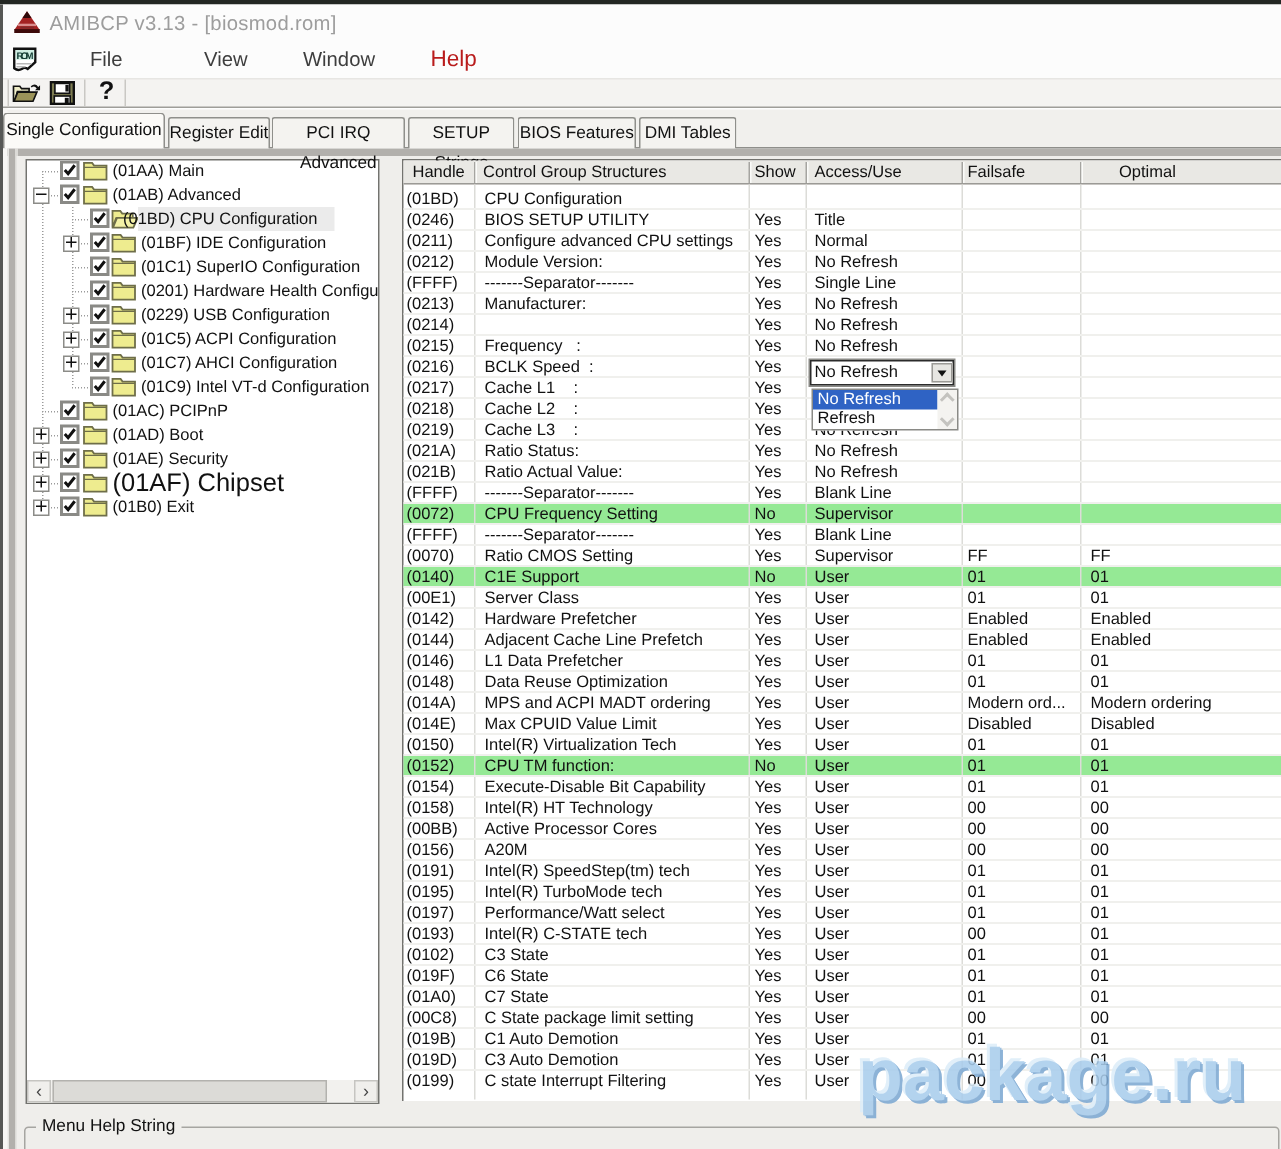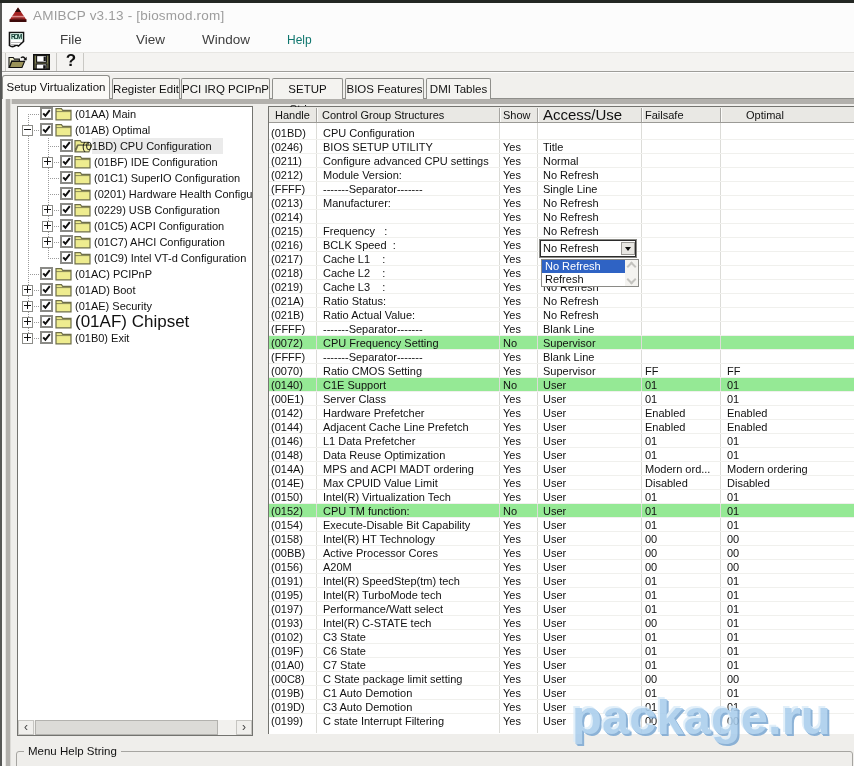--- a/index.html
+++ b/index.html
@@ -18,43 +18,43 @@
 <div class="ab" style="left:33px;top:3px;height:26px;line-height:26px;font-size:13.5px;color:#9d9d9d;letter-spacing:.2px">AMIBCP v3.13 - [biosmod.rom]</div>
 <svg class="ab" style="left:8px;top:31px" width="17" height="17" viewBox="0 0 17 17">
 <path d="M1.5,1.5 h14 v9 l-5,4.5 q-2,-1.5 -4,0 q-2.5,1.5 -5,-0.5 z" fill="#ffffff" stroke="#111" stroke-width="1.6"></path>
 <rect x="2.4" y="2.4" width="12.4" height="6.4" fill="#cdeee2"></rect>
 <text x="3" y="8" font-size="6.4" font-weight="bold" fill="#133c33" font-family="Liberation Sans,sans-serif" textLength="11.4">ROM</text>
 <path d="M3,11.5 h10 M3,13.5 h6" stroke="#b9b9b9" stroke-width="1"></path>
 </svg>
 <div class="ab" style="left:56px;top:29px;height:23px;line-height:22px;font-size:13.5px;color:#3e3e3e;padding-left:4px">File</div>
 <div class="ab" style="left:132px;top:29px;height:23px;line-height:22px;font-size:13.5px;color:#3e3e3e;padding-left:4px">View</div>
 <div class="ab" style="left:198px;top:29px;height:23px;line-height:22px;font-size:13.5px;color:#3e3e3e;padding-left:4px">Window</div>
-<div class="ab" style="left:283px;top:29px;height:23px;line-height:22px;font-size:12px;color:#0f766e;padding-left:4px">Help</div>
+<div class="ab" style="left:283px;top:29px;height:23px;line-height:22px;font-size:15px;color:#b91c1c;padding-left:4px">Help</div>
 <div class="ab" style="left:0;top:52px;width:854px;height:20px;background:#f4f3f1;border-top:1px solid #e7e6e3;border-bottom:1px solid #9e9d99"></div>
 <div class="ab" style="left:5px;top:53px;width:1px;height:18px;background:#c9c8c4"></div>
 <div class="ab" style="left:56px;top:53px;width:1px;height:18px;background:#c9c8c4"></div>
 <div class="ab" style="left:83px;top:53px;width:1px;height:18px;background:#c9c8c4"></div>
 <svg class="ab" style="left:8px;top:54px" width="20" height="15" viewBox="0 0 20 15">
 <path d="M12.5,3.5 q3,-2.5 5,0.5 l1.2,-1.2 v3.4 h-3.4 l1.2,-1.2 q-1.6,-2.2 -3.4,-0.7 z" fill="#111"></path>
 <path d="M1,13.5 V3.5 h4.2 l1.2,1.6 h5 v2 H3.6 L1.8,13.5 z" fill="#efedc8" stroke="#111" stroke-width="1.1"></path>
 <path d="M1.4,13.5 L3.8,7.4 h12.8 l-2.6,6.1 z" fill="#9b9359" stroke="#111" stroke-width="1.1"></path>
 </svg>
 <svg class="ab" style="left:33px;top:54px" width="17" height="16" viewBox="0 0 17 16">
 <rect x="0.8" y="0.8" width="15.4" height="14.4" fill="#7e7d52" stroke="#111" stroke-width="1.6"></rect>
 <rect x="3.6" y="1.6" width="9.8" height="6.6" fill="#fff" stroke="#111" stroke-width="1.1"></rect>
 <rect x="10.6" y="2.6" width="2.2" height="4.4" fill="#111"></rect>
 <rect x="3.2" y="10" width="10.6" height="5" fill="#fff" stroke="#111" stroke-width="1.1"></rect>
 <rect x="10.2" y="11.2" width="2.6" height="3.6" fill="#111"></rect>
 </svg>
 <div class="ab" style="left:63px;top:51px;width:16px;height:20px;font-size:17px;font-weight:bold;color:#111;text-align:center">?</div>
 <div class="ab" style="left:0;top:73px;width:854px;height:25px;background:#f1f0ed"></div>
 <div class="ab" style="left:0;top:98px;width:854px;height:1px;background:#8f8f8b"></div>
-<div class="ab" style="left:2px;top:75px;width:108px;height:24px;background:#fbfaf7;border:1px solid #8f8f8b;border-bottom:none;border-radius:3px 3px 0 0;font-size:11.5px;color:#111;text-align:center;line-height:22px;z-index:3">Setup Virtualization</div>
+<div class="ab" style="left:2px;top:75px;width:108px;height:24px;background:#fbfaf7;border:1px solid #8f8f8b;border-bottom:none;border-radius:3px 3px 0 0;font-size:11.5px;color:#111;text-align:center;line-height:22px;z-index:3">Single Configuration</div>
 <div class="ab" style="left:112px;top:78px;width:68px;height:21px;background:#f4f3f0;border:1px solid #8f8f8b;border-bottom:none;border-radius:2px 2px 0 0;font-size:11.5px;color:#111;text-align:center;line-height:20px;z-index:2">Register Edit</div>
-<div class="ab" style="left:181px;top:78px;width:89px;height:21px;background:#f4f3f0;border:1px solid #8f8f8b;border-bottom:none;border-radius:2px 2px 0 0;font-size:11.5px;color:#111;text-align:center;line-height:20px;z-index:2">PCI IRQ PCIPnP</div>
+<div class="ab" style="left:181px;top:78px;width:89px;height:21px;background:#f4f3f0;border:1px solid #8f8f8b;border-bottom:none;border-radius:2px 2px 0 0;font-size:11.5px;color:#111;text-align:center;line-height:20px;z-index:2">PCI IRQ Advanced</div>
 <div class="ab" style="left:272px;top:78px;width:71px;height:21px;background:#f4f3f0;border:1px solid #8f8f8b;border-bottom:none;border-radius:2px 2px 0 0;font-size:11.5px;color:#111;text-align:center;line-height:20px;z-index:2">SETUP Strings</div>
 <div class="ab" style="left:345px;top:78px;width:79px;height:21px;background:#f4f3f0;border:1px solid #8f8f8b;border-bottom:none;border-radius:2px 2px 0 0;font-size:11.5px;color:#111;text-align:center;line-height:20px;z-index:2">BIOS Features</div>
 <div class="ab" style="left:426px;top:78px;width:65px;height:21px;background:#f4f3f0;border:1px solid #8f8f8b;border-bottom:none;border-radius:2px 2px 0 0;font-size:11.5px;color:#111;text-align:center;line-height:20px;z-index:2">DMI Tables</div>
 <div class="ab" style="left:0;top:3px;width:2px;height:763px;background:#565755"></div>
 <div class="ab" style="left:2px;top:72px;width:3px;height:694px;background:#f7f6f4"></div>
 <div class="ab" style="left:5px;top:99px;width:849px;height:5px;background:#b2b0ac"></div>
 <div class="ab" style="left:5px;top:99px;width:1px;height:667px;background:#e4e3e0"></div>
 <div class="ab" style="left:6px;top:99px;width:4px;height:667px;background:#b2b0ac"></div>
 <div class="ab" style="left:10px;top:99px;width:2px;height:667px;background:#dbdad6"></div>
 <div class="ab" style="left:11px;top:104px;width:843px;height:662px;background:#efeeeb"></div>
@@ -76,21 +76,21 @@
 <div class="ab" style="left:4px;top:18px;width:11px;height:11px;background:#fff;border:1px solid #8c8c88"></div>
 <div class="ab" style="left:6px;top:22px;width:7px;height:1px;background:#111"></div>
 <div class="ab" style="left:22px;top:16px;width:13px;height:13px;background:#fff;border:2px solid #8a8a86"></div>
 <svg class="ab" style="left:24px;top:18px" width="9" height="9" viewBox="0 0 9 9">
       <path d="M1.2,4.4 L3.4,6.8 L7.8,1.2" fill="none" stroke="#111" stroke-width="2"></path>
     </svg>
 <svg class="ab" style="left:37px;top:16px" width="17" height="14" viewBox="0 0 17 14">
       <path d="M1,12.8 V1.6 h5.4 l1.3,1.8 h8.3 v9.4 z" fill="#eeec8f" stroke="#6e6e49" stroke-width="1.2"></path>
       <path d="M1,4.6 h15" stroke="#6e6e49" stroke-width="0.8"></path>
     </svg>
-<div class="ab txt" style="left:57px;top:15px;height:16px;line-height:16px;font-size:11px;color:#111">(01AB) Optimal</div>
+<div class="ab txt" style="left:57px;top:15px;height:16px;line-height:16px;font-size:11px;color:#111">(01AB) Advanced</div>
 <div class="ab" style="left:30px;top:39px;width:12px;height:1px;background:repeating-linear-gradient(to right,#9a9a9a 0 1px,transparent 1px 2px)"></div>
 <div class="ab" style="left:42px;top:32px;width:13px;height:13px;background:#fff;border:2px solid #8a8a86"></div>
 <svg class="ab" style="left:44px;top:34px" width="9" height="9" viewBox="0 0 9 9">
       <path d="M1.2,4.4 L3.4,6.8 L7.8,1.2" fill="none" stroke="#111" stroke-width="2"></path>
     </svg>
 <svg class="ab" style="left:56px;top:32px" width="19" height="14" viewBox="0 0 19 14">
       <path d="M1,12.8 V1.6 h5.2 l1.3,1.8 h7 v3 H3.4 z" fill="#eeec8f" stroke="#6e6e49" stroke-width="1.2"></path>
       <path d="M1.3,12.8 L4,6.2 h13.8 l-2.9,6.6 z" fill="#f4f2a6" stroke="#6e6e49" stroke-width="1.2"></path>
     </svg>
 <div class="ab" style="left:74px;top:31px;width:131px;height:16px;background:#ebebeb"></div>
@@ -242,21 +242,21 @@
 </div>
 <div class="ab" style="left:18px;top:720px;width:234px;height:15px;background:#f2f1ee;z-index:5"></div>
 <div class="ab" style="left:18px;top:720px;width:16px;height:15px;background:#f0efec;border:1px solid #c6c5c1;font-size:12px;line-height:12px;text-align:center;color:#444;z-index:6">‹</div>
 <div class="ab" style="left:236px;top:720px;width:16px;height:15px;background:#f0efec;border:1px solid #c6c5c1;font-size:12px;line-height:12px;text-align:center;color:#444;z-index:6">›</div>
 <div class="ab" style="left:35px;top:720px;width:183px;height:15px;background:#dcdbd7;border:1px solid #b3b2ae;z-index:6"></div>
 <div class="ab" style="left:268px;top:106px;width:586px;height:628px;background:#fff;border-left:1px solid #73736f;border-top:1px solid #73736f;z-index:1"></div>
 <div class="ab" style="left:269px;top:107px;width:585px;height:16px;background:#e9e8e4;border-bottom:1px solid #9b9a96;z-index:2"></div>
 <div class="ab" style="left:275px;top:107px;height:16px;line-height:16px;font-size:11px;color:#111;z-index:3">Handle</div>
 <div class="ab" style="left:322px;top:107px;height:16px;line-height:16px;font-size:11px;color:#111;z-index:3">Control Group Structures</div>
 <div class="ab" style="left:503px;top:107px;height:16px;line-height:16px;font-size:11px;color:#111;z-index:3">Show</div>
-<div class="ab" style="left:543px;top:107px;height:16px;line-height:16px;font-size:15px;color:#111;z-index:3">Access/Use</div>
+<div class="ab" style="left:543px;top:107px;height:16px;line-height:16px;font-size:11px;color:#111;z-index:3">Access/Use</div>
 <div class="ab" style="left:645px;top:107px;height:16px;line-height:16px;font-size:11px;color:#111;z-index:3">Failsafe</div>
 <div class="ab" style="left:746px;top:107px;height:16px;line-height:16px;font-size:11px;color:#111;z-index:3">Optimal</div>
 <div class="ab" style="left:316px;top:108px;width:1px;height:14px;background:#a5a4a0;z-index:3"></div>
 <div class="ab" style="left:317px;top:108px;width:1px;height:14px;background:#fbfbf9;z-index:3"></div>
 <div class="ab" style="left:499px;top:108px;width:1px;height:14px;background:#a5a4a0;z-index:3"></div>
 <div class="ab" style="left:500px;top:108px;width:1px;height:14px;background:#fbfbf9;z-index:3"></div>
 <div class="ab" style="left:537px;top:108px;width:1px;height:14px;background:#a5a4a0;z-index:3"></div>
 <div class="ab" style="left:538px;top:108px;width:1px;height:14px;background:#fbfbf9;z-index:3"></div>
 <div class="ab" style="left:641px;top:108px;width:1px;height:14px;background:#a5a4a0;z-index:3"></div>
 <div class="ab" style="left:642px;top:108px;width:1px;height:14px;background:#fbfbf9;z-index:3"></div>

